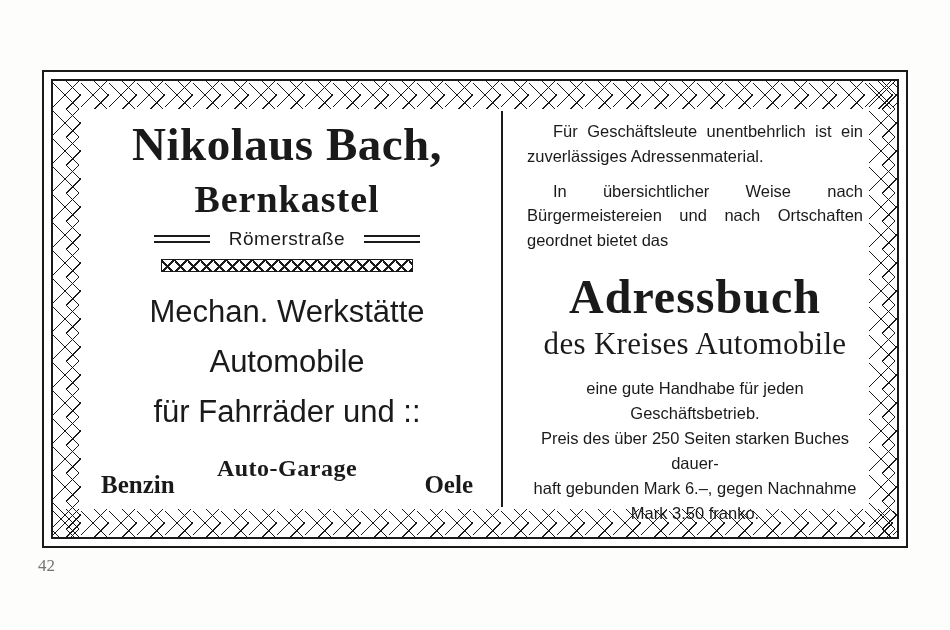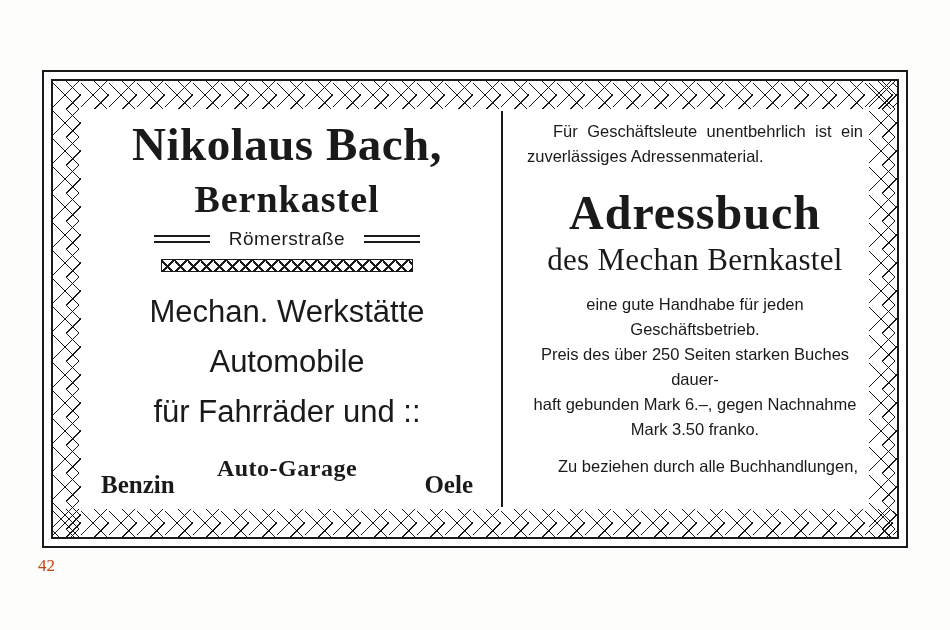--- a/index.html
+++ b/index.html
@@ -220,21 +220,21 @@
   }
   .para-gap { margin-top: 12px; }
 
   
   #folio {
     position: absolute;
     left: 38px;
     top: 556px;
     font-family: "Liberation Serif", serif;
     font-size: 17px;
-    color: #c2410c;
+    color: #737373;
   }
 </style>
 </head>
 <body>
 
 <div id="page">
 
   <div id="ad-frame">
     <div id="ad-frame-inner">
 
@@ -268,23 +268,24 @@
           <div id="bottom-row">
             <span>Benzin</span>
             <span>Oele</span>
           </div>
         </div>
 
         <div id="col-divider"></div>
 
         <div id="col-right">
           <p class="para">Für Geschäftsleute unentbehrlich ist ein zuverlässiges Adressenmaterial.</p>
+          <p class="para">In übersichtlicher Weise nach Bürgermeistereien und nach Ortschaften geordnet bietet das</p>
 
           <div class="headline">Adressbuch</div>
-          <div class="subhead">des Mechan Bernkastel</div>
+          <div class="subhead">des Kreises Automobile</div>
 
           <div class="para-tight">eine gute Handhabe für jeden Geschäftsbetrieb.</div>
           <div class="para-tight">Preis des über 250 Seiten starken Buches dauer-</div>
           <div class="para-tight">haft gebunden Mark 6.–, gegen Nachnahme</div>
           <div class="para-tight">Mark 3.50 franko.</div>
 
           <div class="para-tight para-gap" style="text-indent:26px">Zu beziehen durch alle Buchhandlungen,</div>
 
         </div>
 

